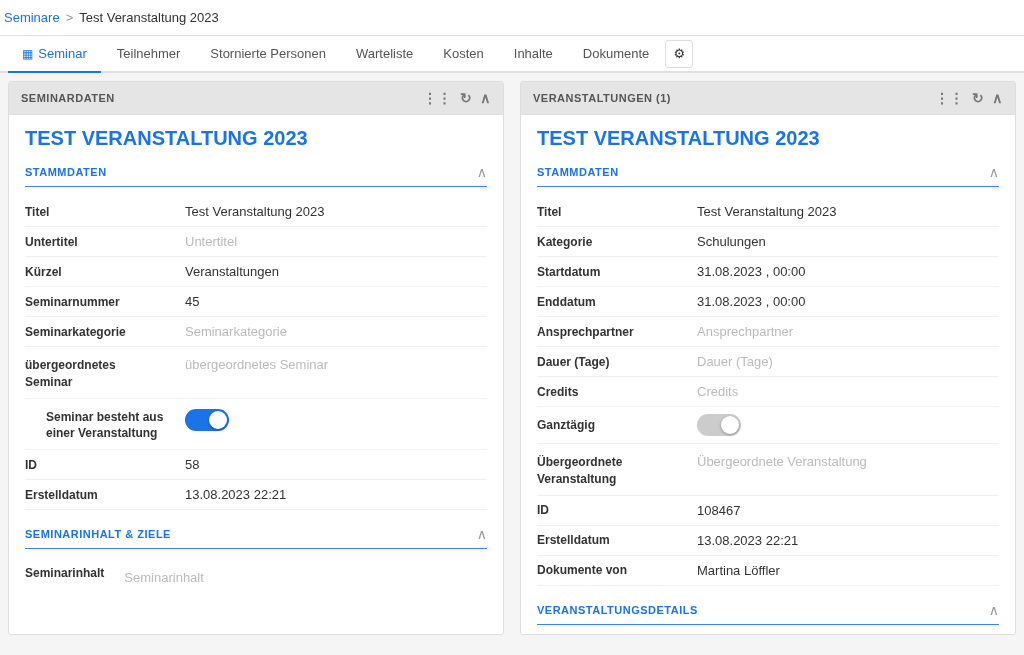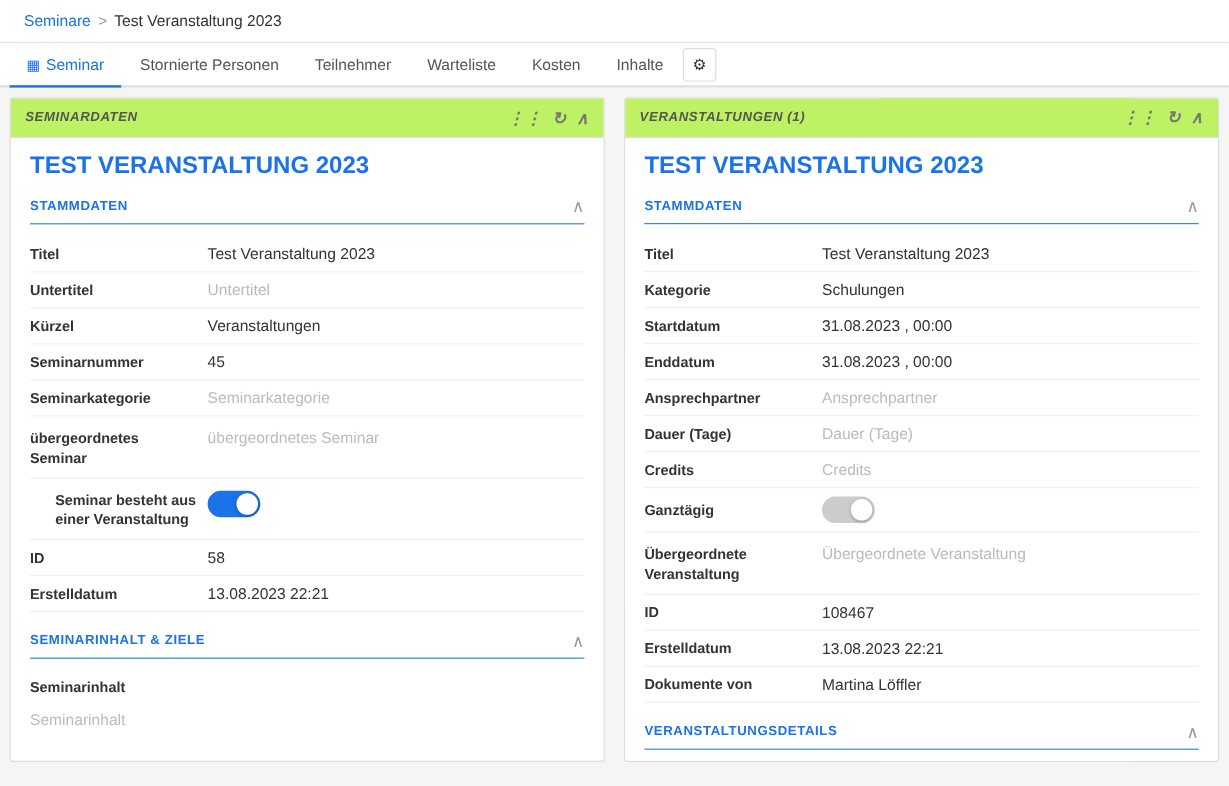--- a/index.html
+++ b/index.html
@@ -5,21 +5,21 @@
     * { box-sizing: border-box; margin: 0; padding: 0; }
     body {
       font-family: -apple-system, BlinkMacSystemFont, 'Segoe UI', sans-serif;
       font-size: 13px;
       background: #f5f5f5;
       color: #333;
     }
     .breadcrumb {
       display: flex;
       align-items: center;
-      padding: 10px 20px;
+      padding: 10px 4px;
       font-size: 13px;
       background: #fff;
       border-bottom: 1px solid #e0e0e0;
       gap: 6px;
     }
     .breadcrumb a {
       color: #1a73e8;
       text-decoration: none;
     }
     .breadcrumb-sep { color: #999; }
@@ -75,27 +75,26 @@
       overflow-y: auto;
       display: flex;
       flex-direction: column;
     }
 
     .panel-header {
       display: flex;
       align-items: center;
       justify-content: space-between;
       padding: 8px 12px;
-      background: #bef264;
+      background: #e5e5e5;
       border-bottom: 1px solid #ddd;
       font-size: 11px;
       font-weight: 600;
       color: #555;
       letter-spacing: 0.5px;
-      font-style: italic;
     }
     .panel-header-actions {
       display: flex;
       align-items: center;
       gap: 8px;
       color: #777;
     }
     .panel-header-actions span { cursor: pointer; font-size: 14px; }
 
     .panel-body { padding: 12px 16px; flex: 1; }
@@ -123,21 +122,21 @@
       text-transform: uppercase;
     }
     .section-collapse { color: #999; cursor: pointer; font-size: 14px; }
 
     .field-row {
       display: grid;
       grid-template-columns: 140px 1fr;
       align-items: center;
       padding: 7px 0;
       border-bottom: 1px solid #f0f0f0;
-      gap: 8px;
+      gap: 20px;
     }
     .field-row:last-child { border-bottom: none; }
     .field-label {
       font-weight: 600;
       font-size: 12px;
       color: #333;
     }
     .field-value {
       font-size: 13px;
       color: #333;
@@ -206,33 +205,36 @@
   <span class="breadcrumb-sep">&gt;</span>
   <span class="breadcrumb-current">Test Veranstaltung 2023</span>
 </div>
 
 <div class="tabs-bar">
   <div class="tab active">
     <span style="font-size:12px;">▦</span>
     <span>Seminar</span>
   </div>
   <div class="tab">
+    <span>Teilnehmer</span>
+  </div>
+  <div class="tab">
     <span>Stornierte Personen</span>
   </div>
   <div class="tab">
-    <span>Teilnehmer</span>
-  </div>
-  <div class="tab">
     <span>Warteliste</span>
   </div>
   <div class="tab">
     <span>Kosten</span>
   </div>
   <div class="tab">
     <span>Inhalte</span>
+  </div>
+  <div class="tab">
+    <span>Dokumente</span>
   </div>
   <div class="tab-gear">
     <span>⚙</span>
   </div>
 </div>
 
 <div class="main-content">
 
   <div class="panel">
     <div class="panel-header">
@@ -288,21 +290,21 @@
       <div class="field-row">
         <span class="field-label">Erstelldatum</span>
         <span class="field-value">13.08.2023 22:21</span>
       </div>
 
       <div class="section-gap">
         <div class="section-header">
           <span class="section-title">SEMINARINHALT &amp; ZIELE</span>
           <span class="section-collapse">∧</span>
         </div>
-        <div class="field-row" style="align-items:flex-start; flex-direction:column; display:flex;">
+        <div class="field-row" style="align-items:flex-start; flex-direction:row; display:flex;">
           <span class="field-label">Seminarinhalt</span>
           <span class="field-value placeholder" style="margin-top:4px; color:#bbb;">Seminarinhalt</span>
         </div>
       </div>
     </div>
   </div>
 
   <div class="panel">
     <div class="panel-header">
       <span>VERANSTALTUNGEN (1)</span>

